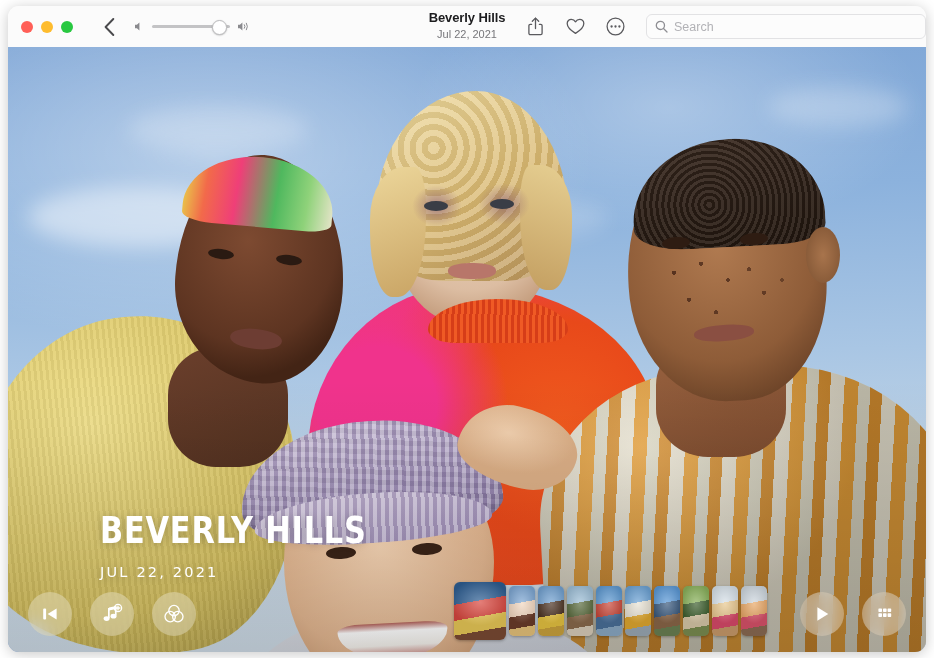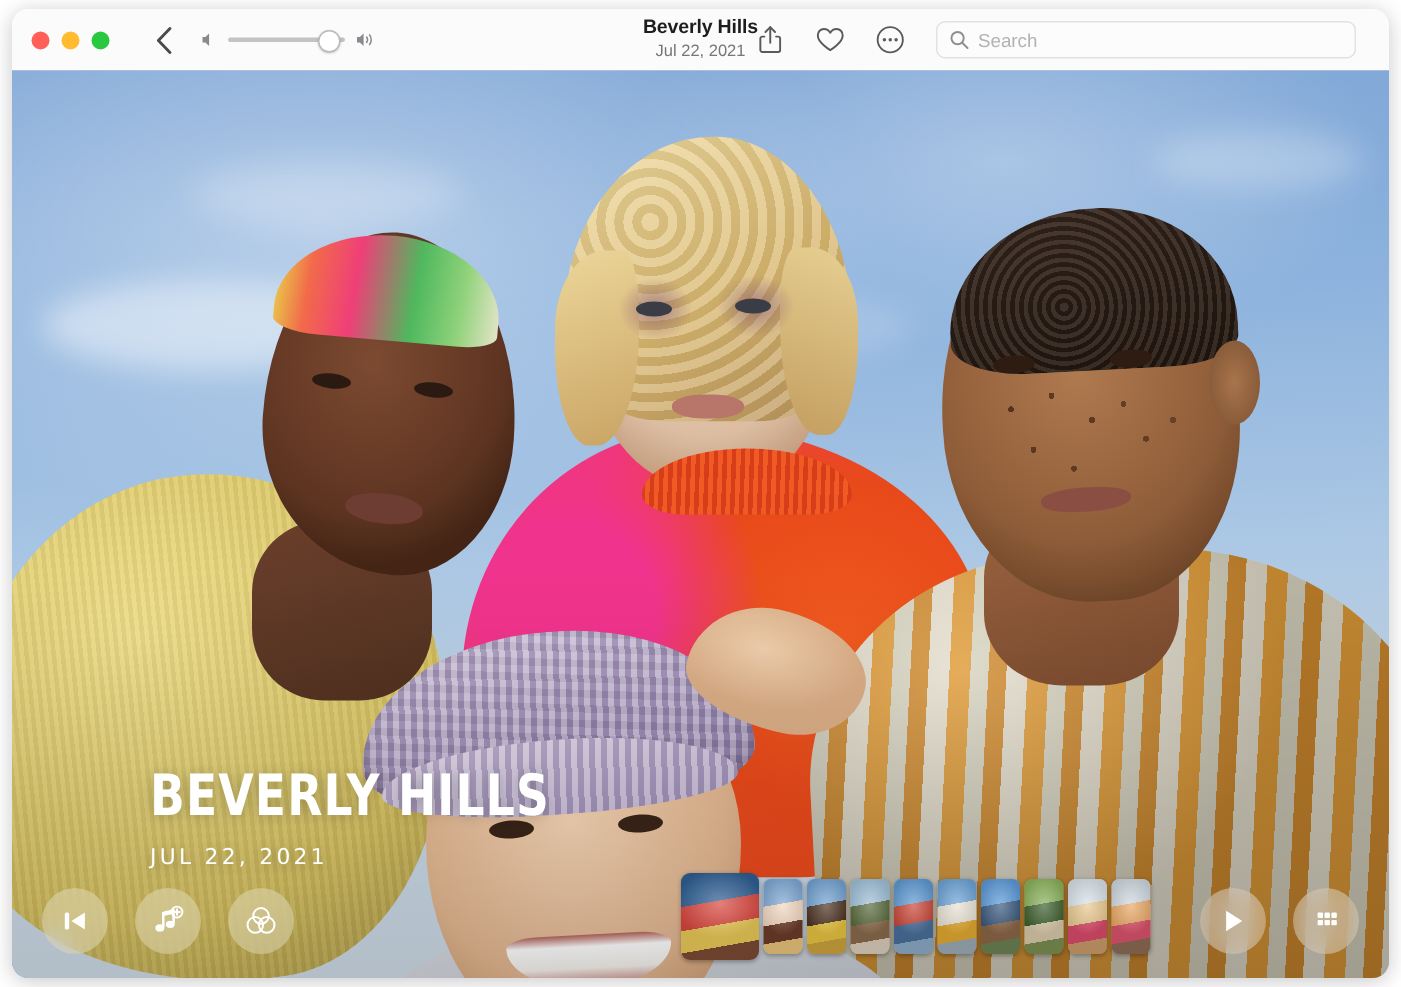--- a/index.html
+++ b/index.html
@@ -71,21 +71,21 @@
   }
   #title-sub {
     font-size: 11px; color: #76767a;
     line-height: 14px; margin-top: 1px;
   }
 
   #toolbar-actions {
     margin-left: auto;
     display: flex; align-items: center;
     gap: 18px;
-    margin-right: 22px;
+    margin-right: 0;
   }
   .tb-icon {
     width: 22px; height: 22px;
     display: flex; align-items: center; justify-content: center;
     cursor: default;
   }
 
   #search-field {
     width: 262px; height: 23px;
     border: 1px solid #e2e2e4;

